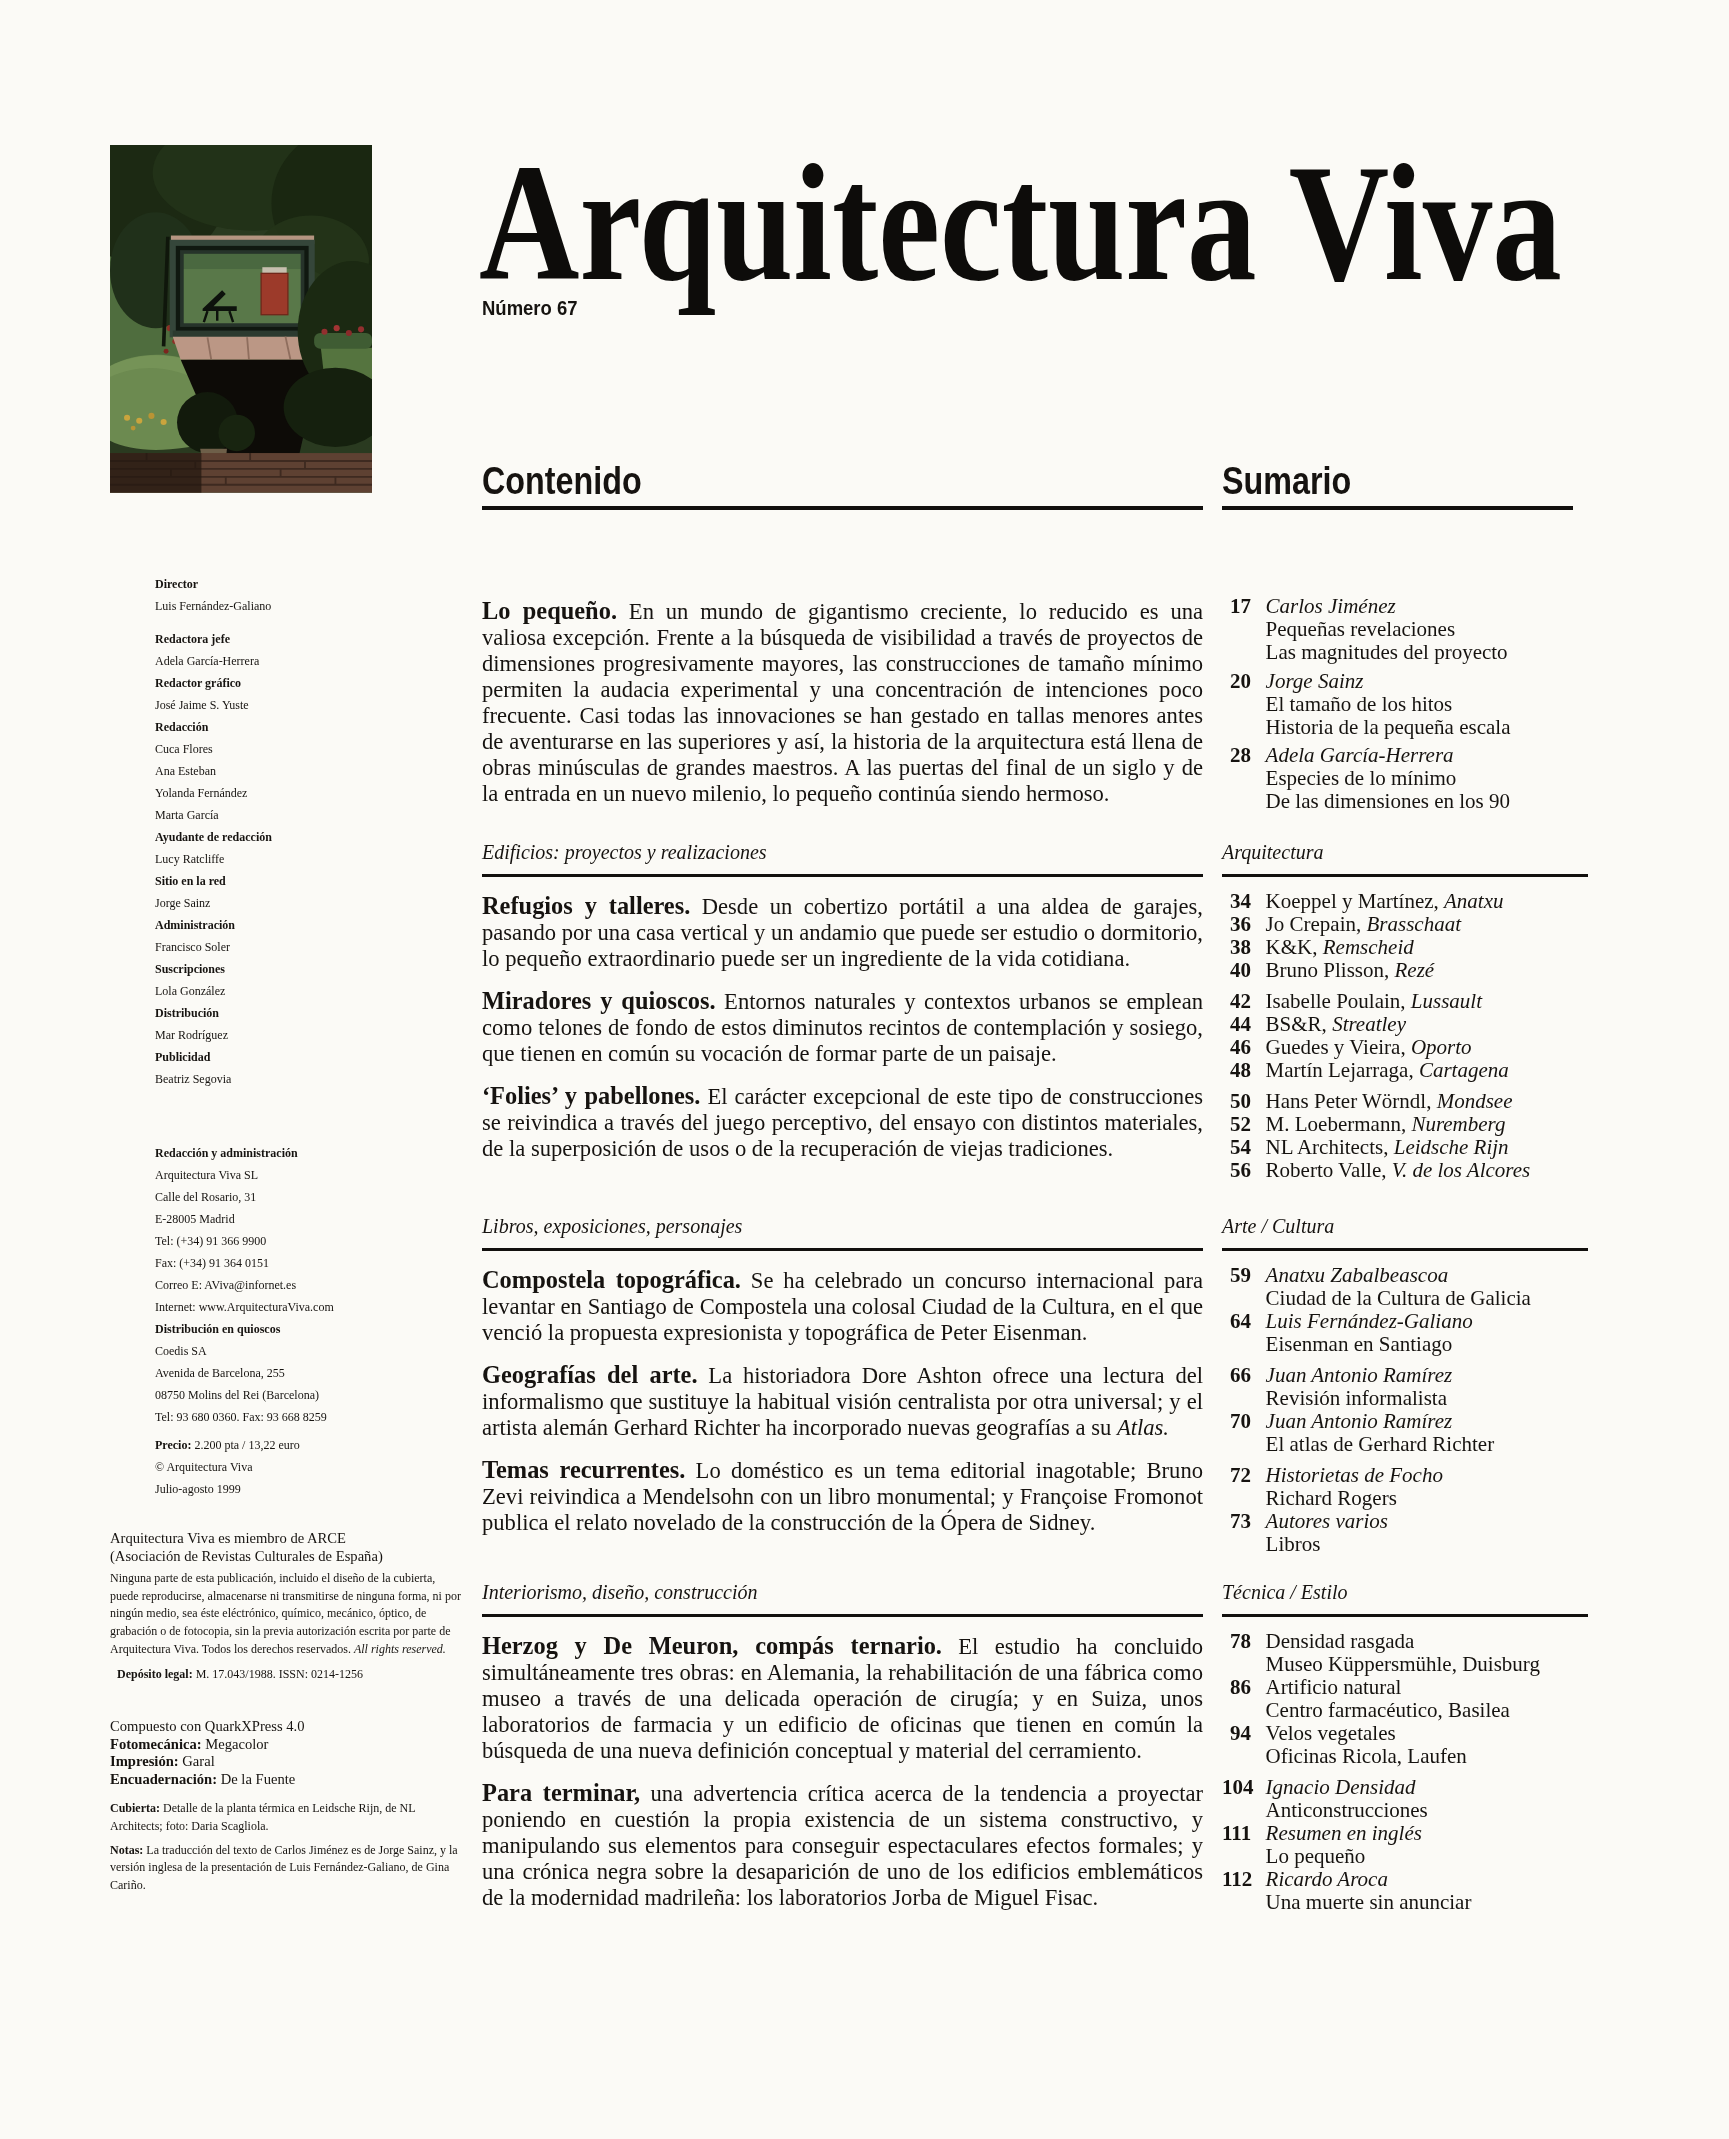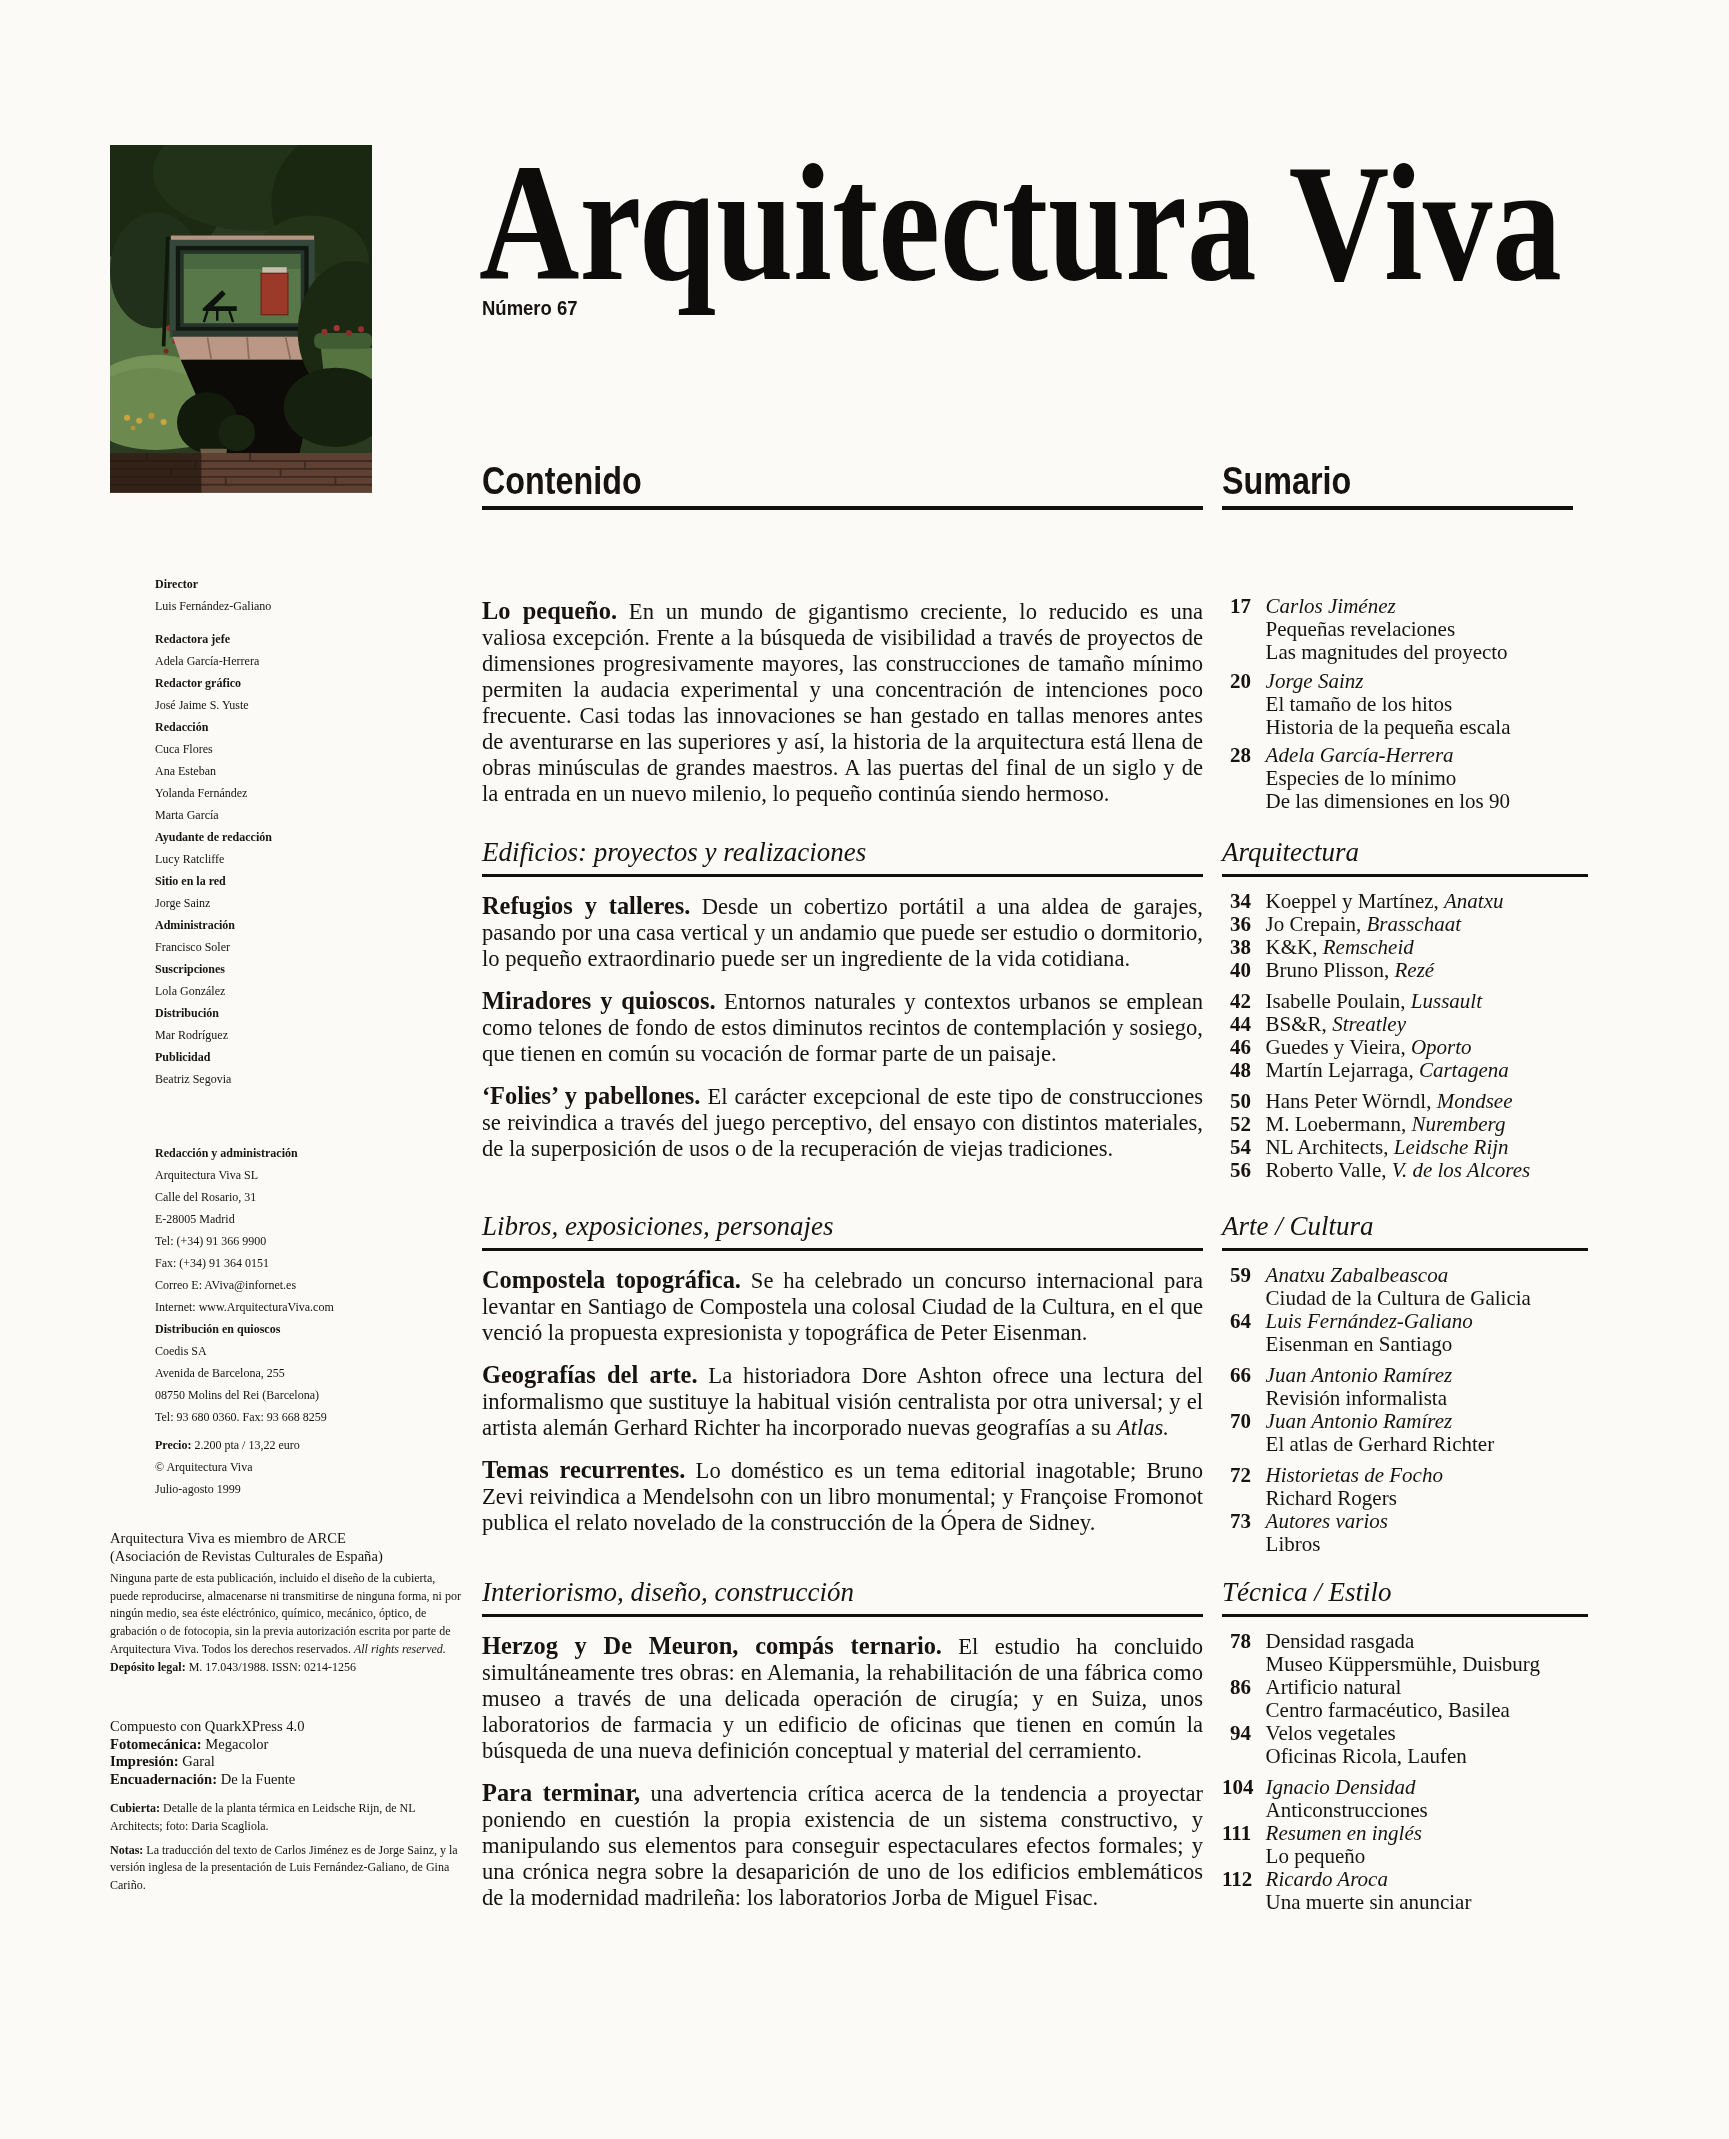--- a/index.html
+++ b/index.html
@@ -23,21 +23,21 @@
   
   .leftcol{left:110px;width:378px;}
   .staff .ln,.contact .ln,.price .ln{font-size:12px;line-height:22px;margin-left:45px;}
   .staff .role{font-weight:bold;}
   .staff .blk.gap{margin-bottom:11px;}
   .small .ln{font-size:14.6px;line-height:17.7px;}
   .smallp{font-size:12px;line-height:17.7px;margin:0 0 6.1px 0;}
 
   
   .midcol{left:482px;width:721px;}
-  .sec-head{font-style:italic;font-size:27px;line-height:30.5px;
+  .sec-head{font-style:italic;font-size:20px;line-height:30.5px;
             border-bottom:3.1px solid #12100e;padding-bottom:6.1px;}
   .para{margin:16px 0 0 0;text-align:justify;font-size:22.6px;line-height:26px;font-family:Liberation Serif, serif;}
   .para .lead{font-weight:bold;font-size:24.4px;}
   .intro .para{margin-top:0;}
 
   
   .sumcol{left:1222px;width:366px;}
   .s-group{margin-bottom:8px;}
   .s-entry{margin-bottom:0;}
   .s-intro .s-entry{margin-bottom:5.5px;}
@@ -180,21 +180,21 @@
       <div class="ln"><span class="b">Precio: </span><span>2.200 pta / 13,22 euro</span></div>
       <div class="ln"><span>© Arquitectura Viva</span></div>
       <div class="ln"><span>Julio-agosto 1999</span></div>
     </div>
   <div class="abs leftcol small" style="top:1530px;">
       <div class="ln"><span>Arquitectura Viva es miembro de ARCE</span></div>
       <div class="ln"><span>(Asociación de Revistas Culturales de España)</span></div>
     </div>
   <div class="abs leftcol" style="top:1570px;width:351px;">
     <p class="smallp" style="margin:0;"><span>Ninguna parte de esta publicación, incluido el diseño de la cubierta, puede reproducirse, almacenarse ni transmitirse de ninguna forma, ni por ningún medio, sea éste eléctrónico, químico, mecánico, óptico, de grabación o de fotocopia, sin la previa autorización escrita por parte de Arquitectura Viva. Todos los derechos reservados. </span><span class="i">All rights reserved.</span></p>
-    <p class="smallp" style="margin:0;"><span class="b">Depósito legal: </span><span>M. 17.043/1988. ISSN: 0214-1256</span></p>
+    <p class="smallp" style="margin:7px;"><span class="b">Depósito legal: </span><span>M. 17.043/1988. ISSN: 0214-1256</span></p>
   </div>
   <div class="abs leftcol small" style="top:1718px;">
       <div class="ln"><span>Compuesto con QuarkXPress 4.0</span></div>
       <div class="ln"><span class="b">Fotomecánica: </span><span>Megacolor</span></div>
       <div class="ln"><span class="b">Impresión: </span><span>Garal</span></div>
       <div class="ln"><span class="b">Encuadernación: </span><span>De la Fuente</span></div>
     </div>
   <div class="abs leftcol" style="top:1800px;width:351px;">
       <p class="smallp"><span class="b">Cubierta: </span><span>Detalle de la planta térmica en Leidsche Rijn, de NL Architects; foto: Daria Scagliola.</span></p>
       <p class="smallp"><span class="b">Notas: </span><span>La traducción del texto de Carlos Jiménez es de Jorge Sainz, y la versión inglesa de la presentación de Luis Fernández-Galiano, de Gina Cariño.</span></p>

